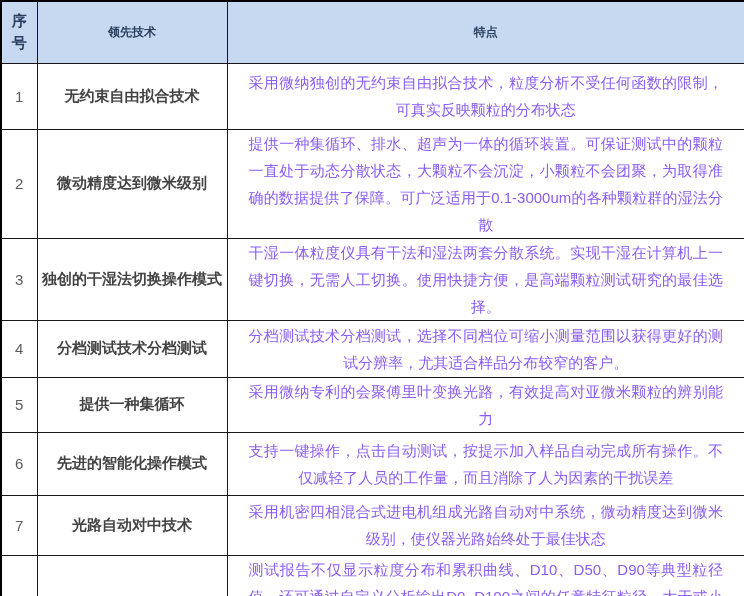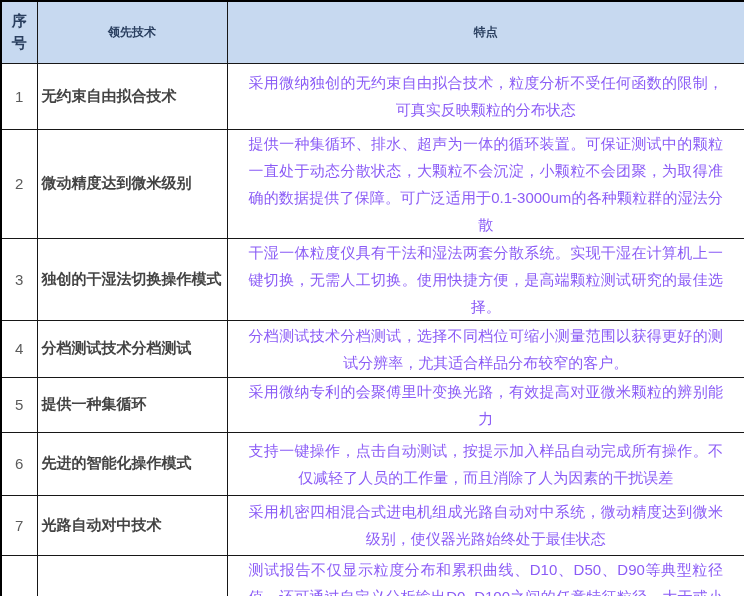--- a/index.html
+++ b/index.html
@@ -37,21 +37,21 @@
   tbody tr:nth-child(4){height:57px;}
   tbody tr:nth-child(5){height:43px;}
   tbody tr:nth-child(6){height:63px;}
   tbody tr:nth-child(7){height:60px;}
   tbody tr:nth-child(8){height:80px;}
   
   td.no{
     text-align:center;color:#5b5b5b;font-size:15px;
   }
   td.tech{
-    text-align:left;color:#434343;font-size:15px;font-weight:bold;
+    text-align:center;color:#434343;font-size:15px;font-weight:bold;
     padding:0 4px;
   }
   td.feature{
     color:#8b5cf6;font-size:15px;line-height:27px;
     padding:0 21px;
     text-align:justify;
     text-align-last:center;
     -moz-text-align-last:center;
   }
 </style>

